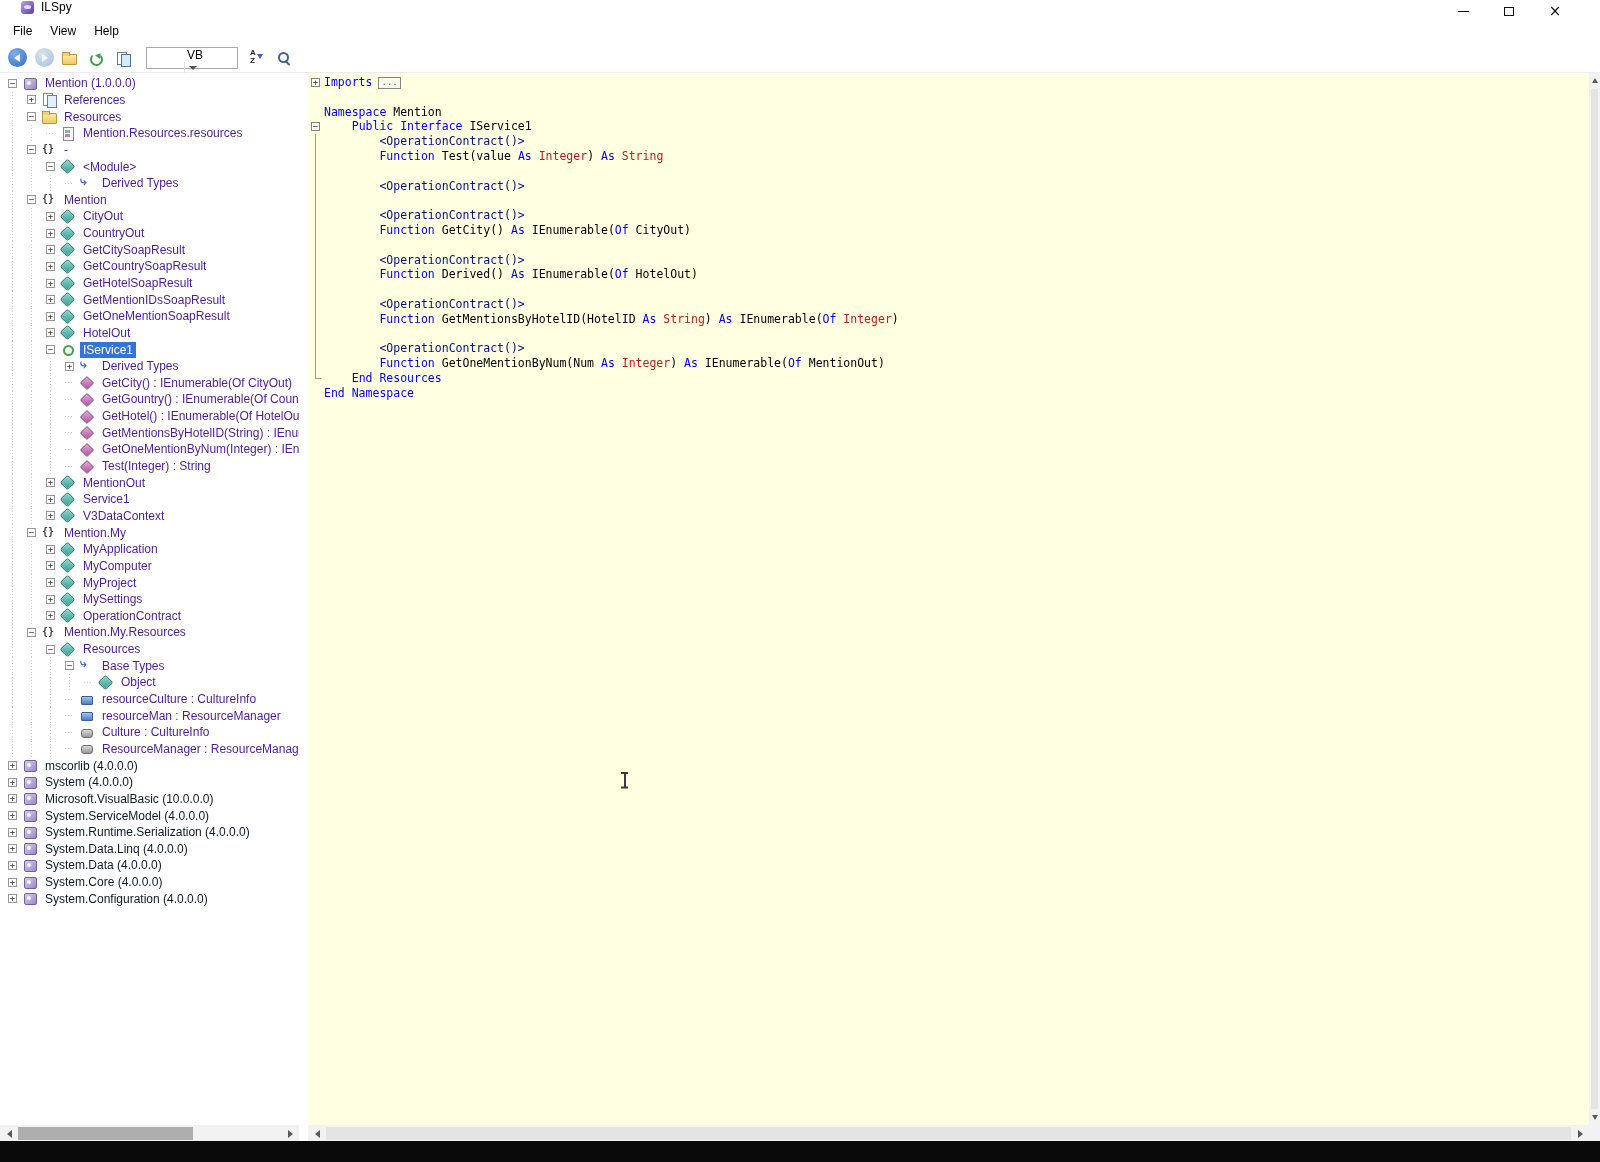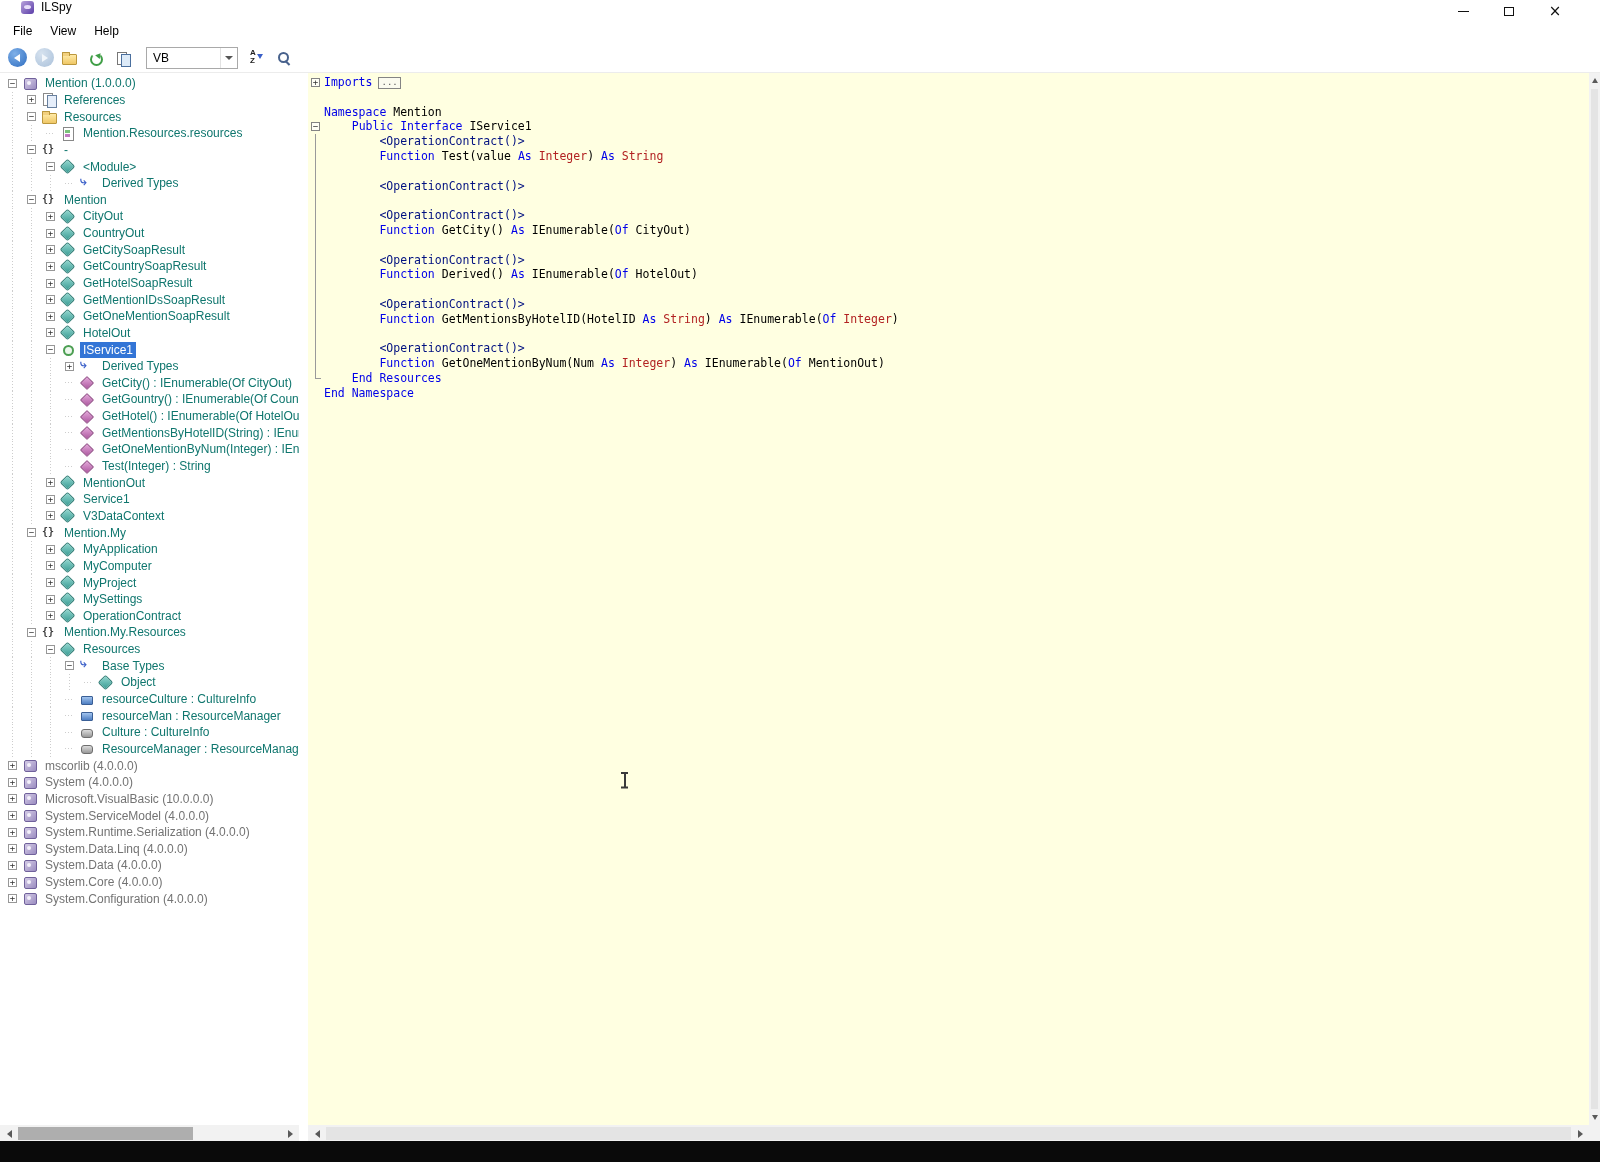--- a/index.html
+++ b/index.html
@@ -23,21 +23,21 @@
   .menu-item{padding:2px 9px;font-size:12px;}
 
   
   .toolbar{height:30px;display:flex;align-items:center;gap:3px;padding-left:5px;background:#fff;border-bottom:1px solid #ececec;}
   .tb-btn{width:24px;height:24px;display:flex;align-items:center;justify-content:center;border-radius:2px;}
   .navc{width:19px;height:19px;border-radius:50%;display:flex;align-items:center;justify-content:center;}
   .navc.back{background:radial-gradient(circle at 35% 30%,#7fb0e8,#2d6cc0);}
   .navc.back::before{content:"";border:4px solid transparent;border-right:6px solid #fff;margin-left:-5px;}
   .navc.fwd{background:radial-gradient(circle at 35% 30%,#d6e2ef,#aac1da);}
   .navc.fwd::before{content:"";border:4px solid transparent;border-left:6px solid #f1f6fb;margin-right:-5px;}
-  .combo{width:92px;height:22px;border:1px solid #a9a9a9;display:flex;align-items:center;background:#fff;margin:0 6px;}
+  .combo{width:92px;height:22px;border:1px solid #a9a9a9;display:flex;align-items:center;background:#fff;margin:0 6px;flex-direction:column;}
   .combo-text{flex:1;padding-left:6px;font-size:12px;}
   .combo-arrow{width:17px;height:100%;display:flex;align-items:center;justify-content:center;border-left:1px solid #e2e2e2;}
   .combo-arrow::before{content:"";border:4px solid transparent;border-top:4px solid #555;margin-top:4px;}
 
   
   .icon{width:16px;height:15px;display:inline-block;position:relative;flex:none;margin-right:4px;}
   .icon-assembly::before{content:"";position:absolute;left:2px;top:2px;width:11px;height:10px;background:linear-gradient(135deg,#d4cbe6,#9a8cc0);border:1px solid #70619b;border-radius:2px;}
   .icon-assembly::after{content:"";position:absolute;left:5px;top:5px;width:4px;height:4px;background:#f3f0fa;border-radius:50%;}
   .icon-references::before{content:"";position:absolute;left:2px;top:1px;width:8px;height:11px;background:#fff;border:1px solid #8a8a8a;}
   .icon-references::after{content:"";position:absolute;left:6px;top:3px;width:8px;height:11px;background:#e6eefa;border:1px solid #68809f;}
@@ -68,23 +68,23 @@
   .tree{flex:1;overflow:hidden;padding:2px 0 0 3px;}
   .splitter{width:9px;flex:none;background:#fff;}
   .codepanel{flex:1;position:relative;background:#FFFFE1;overflow:hidden;}
 
   
   .trow{display:flex;align-items:center;height:16.65px;font-size:12px;white-space:nowrap;overflow:hidden;}
   .guide{width:19px;height:100%;flex:none;background-image:repeating-linear-gradient(to bottom,#cdcdcd 0 1px,transparent 1px 3px);background-size:1px 100%;background-position:9px 0;background-repeat:no-repeat;}
   .expander{width:19px;height:100%;flex:none;display:flex;align-items:center;justify-content:center;}
   .expbox{width:9px;height:9px;border:1px solid #979797;background:#fff;color:#333;font:9px/7px "DejaVu Sans Mono",monospace;text-align:center;overflow:hidden;}
   .stub{width:9px;height:1px;background-image:repeating-linear-gradient(to right,#cdcdcd 0 1px,transparent 1px 3px);}
-  .tlabel{padding:1px 3px;color:#0f766e;}
+  .tlabel{padding:1px 3px;color:#4c1d95;}
   .tlabel.sel{background:#3375D6;color:#fff;}
-  .tlabel.blue-label{color:#737373;}
+  .tlabel.blue-label{color:#0f172a;}
 
   
   .code{position:absolute;left:0;top:0;right:11px;bottom:17px;overflow:hidden;padding-top:2px;}
   .cl{position:relative;height:14.8px;line-height:14.8px;padding-left:16px;font:11.5px/14.8px "DejaVu Sans Mono",monospace;}
   .fold{position:absolute;left:0;top:0;width:16px;height:100%;}
   .foldbox{position:absolute;left:3px;top:2.5px;width:9px;height:9px;border:1px solid #848484;background:#fffff6;color:#333;font:9px/7px "DejaVu Sans Mono",monospace;text-align:center;}
   .foldline{position:absolute;left:7px;top:0;width:1px;height:100%;background:#9a9a9a;}
   .foldend{position:absolute;left:7px;top:0;width:6px;height:55%;border-left:1px solid #9a9a9a;border-bottom:1px solid #9a9a9a;}
   .ctext{white-space:pre;color:#000;}
   .ctext .k{color:#0000E8;}

